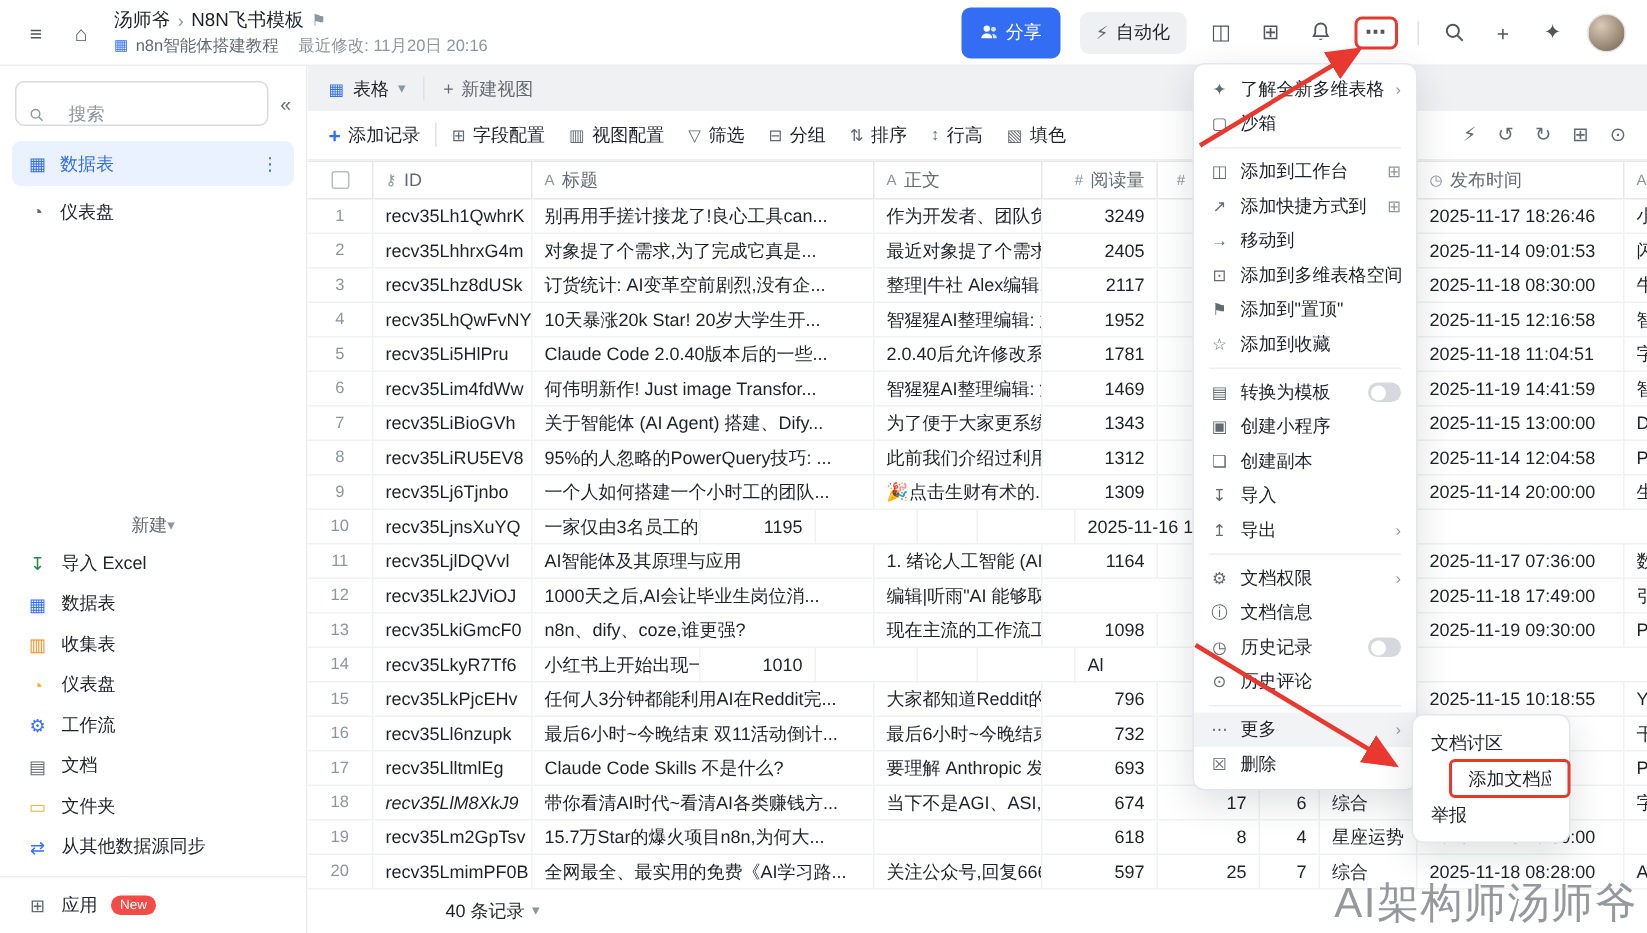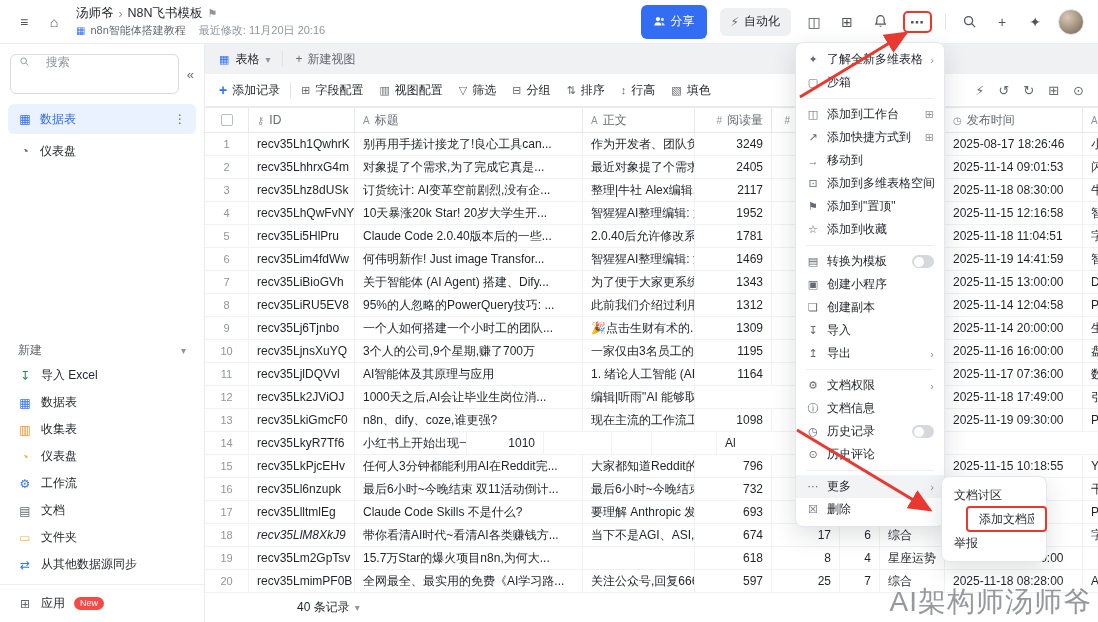--- a/index.html
+++ b/index.html
@@ -22,32 +22,32 @@
   .btn-auto{display:flex;align-items:center;gap:5px;height:28px;padding:0 11px;border:none;border-radius:6px;background:#eff0f1;color:#1f2329;font-size:12px;cursor:pointer;font-family:inherit;}
   .bolt{color:#646a73;font-size:12px;}
   .boxed-red{border:2px solid #e8382f;border-radius:5px;padding:0 5px;height:22px;font-weight:bold;letter-spacing:1px;}
   .v-div{width:1px;height:16px;background:#dfe1e4;display:inline-block;}
   .avatar{width:26px;height:26px;border-radius:50%;background:radial-gradient(circle at 35% 30%,#d9c9b6,#8d7b6a 75%);border:1px solid #e2e4e7;cursor:pointer;}
 
   
   .content{display:flex;height:578px;}
   .sidebar{width:205px;flex:none;border-right:1px solid #e9eaec;display:flex;flex-direction:column;padding-top:10px;background:#fff;}
   .search-row{display:flex;align-items:center;gap:8px;padding:0 10px 8px 10px;}
-  .search-box{flex:1;height:40px;border:1px solid #d8dadd;border-radius:6px;display:flex;align-items:flex-start;gap:16px;padding:0 8px;background:#fff;}
+  .search-box{flex:1;height:30px;border:1px solid #d8dadd;border-radius:6px;display:flex;align-items:flex-end;gap:16px;padding:0 8px;background:#fff;}
   .search-box input{border:none;outline:none;width:100%;font-size:12px;color:#1f2329;background:transparent;font-family:inherit;}
   .search-box input::placeholder{color:#8f959e;}
   .collapse{color:#646a73;font-size:13px;cursor:pointer;}
   .nav-item{height:30px;margin:2px 8px 0 8px;border-radius:6px;display:flex;align-items:center;gap:8px;padding:0 10px;cursor:pointer;}
   .nav-item.active{background:#eaf1ff;color:#336df4;}
   .nav-item.active .n-icon{color:#336df4;}
   .n-icon{width:14px;text-align:center;color:#646a73;font-size:12px;flex:none;}
   .n-label{flex:1;white-space:nowrap;overflow:hidden;}
   .n-more{color:#336df4;font-size:12px;}
   .spacer{flex:1;}
-  .sec-head{display:flex;align-items:center;justify-content:space-between;padding:0 18px;height:24px;color:#646a73;}
+  .sec-head{display:flex;align-items:center;justify-content:center;padding:0 18px;height:24px;color:#646a73;}
   .caret{color:#8f959e;font-size:10px;}
   .snew-item{height:27px;display:flex;align-items:center;gap:9px;padding:0 18px;cursor:pointer;}
   .apps-row{height:38px;display:flex;align-items:center;gap:9px;padding:0 18px;border-top:1px solid #eceef0;margin-top:6px;cursor:pointer;}
   .badge{background:#f54a45;color:#fff;font-size:9px;border-radius:8px;padding:1px 6px;line-height:11px;}
 
   .main{flex:1;display:flex;flex-direction:column;overflow:hidden;background:#fff;position:relative;}
   .tabstrip{height:30px;flex:none;background:#f0f1f3;display:flex;align-items:center;gap:12px;padding:0 14px;}
   .vtab{display:flex;align-items:center;gap:6px;color:#1f2329;cursor:pointer;}
   .v-icon{color:#3370ff;font-size:11px;}
   .newview{display:flex;align-items:center;gap:5px;color:#646a73;cursor:pointer;}
@@ -321,21 +321,21 @@
       <div class="tbody">
           <div class="trow">
             <div class="td col-num center" style="width: 44px;">1</div>
             <div class="td col-id" style="width: 106px;">recv35Lh1QwhrK</div>
             <div class="td col-title" style="width: 228px;">别再用手搓计接龙了!良心工具can...</div>
             <div class="td col-body" style="width: 112px;">作为开发者、团队负责...</div>
             <div class="td col-reads right" style="width: 77px;">3249</div>
             <div class="td col-likes right" style="width: 68px;"></div>
             <div class="td col-comments right" style="width: 40px;"></div>
             <div class="td col-category" style="width: 65px;"></div>
-            <div class="td col-published" style="width: 138px;">2025-08-17 18:26:46</div>
+            <div class="td col-published" style="width: 138px;">2025-11-17 18:26:46</div>
             <div class="td col-tail" style="width: 80px;">小</div>
           </div>
           <div class="trow">
             <div class="td col-num center" style="width: 44px;">2</div>
             <div class="td col-id" style="width: 106px;">recv35LhhrxG4m</div>
             <div class="td col-title" style="width: 228px;">对象提了个需求,为了完成它真是...</div>
             <div class="td col-body" style="width: 112px;">最近对象提了个需求,...</div>
             <div class="td col-reads right" style="width: 77px;">2405</div>
             <div class="td col-likes right" style="width: 68px;"></div>
             <div class="td col-comments right" style="width: 40px;"></div>
@@ -423,21 +423,20 @@
             <div class="td col-reads right" style="width: 77px;">1309</div>
             <div class="td col-likes right" style="width: 68px;"></div>
             <div class="td col-comments right" style="width: 40px;"></div>
             <div class="td col-category" style="width: 65px;"></div>
             <div class="td col-published" style="width: 138px;">2025-11-14 20:00:00</div>
             <div class="td col-tail" style="width: 80px;">生</div>
           </div>
           <div class="trow">
             <div class="td col-num center" style="width: 44px;">10</div>
             <div class="td col-id" style="width: 106px;">recv35LjnsXuYQ</div>
-            <div class="td col-title" style="width: 228px;">3个人的公司,9个星期,赚了700万</div>
             <div class="td col-body" style="width: 112px;">一家仅由3名员工的公司...</div>
             <div class="td col-reads right" style="width: 77px;">1195</div>
             <div class="td col-likes right" style="width: 68px;"></div>
             <div class="td col-comments right" style="width: 40px;"></div>
             <div class="td col-category" style="width: 65px;"></div>
             <div class="td col-published" style="width: 138px;">2025-11-16 16:00:00</div>
             <div class="td col-tail" style="width: 80px;">盘</div>
           </div>
           <div class="trow">
             <div class="td col-num center" style="width: 44px;">11</div>

